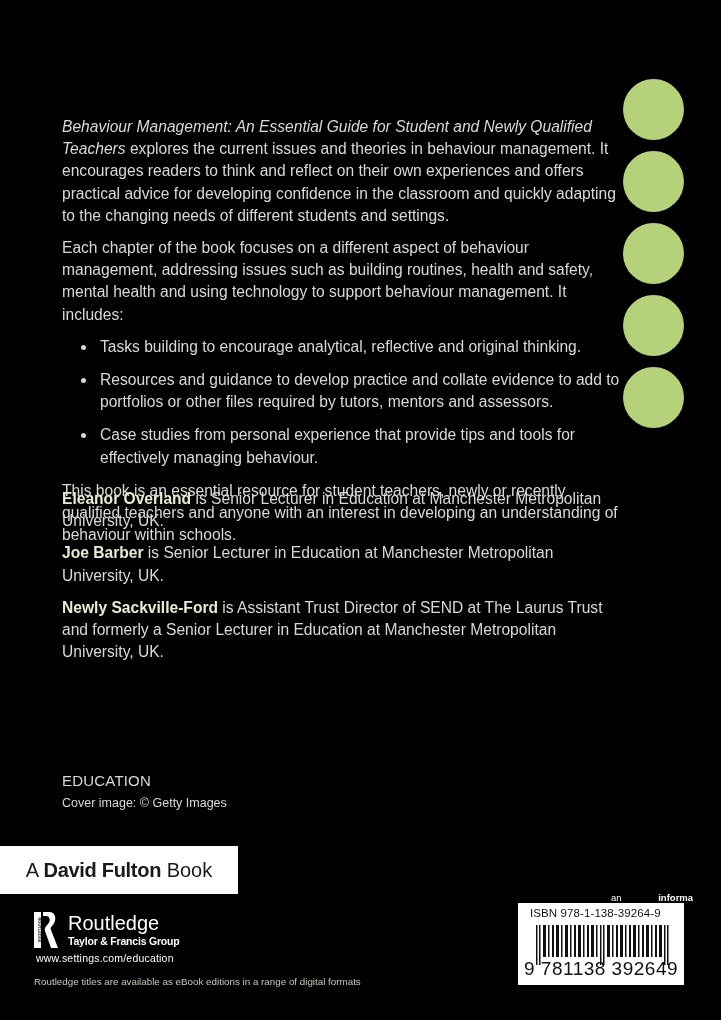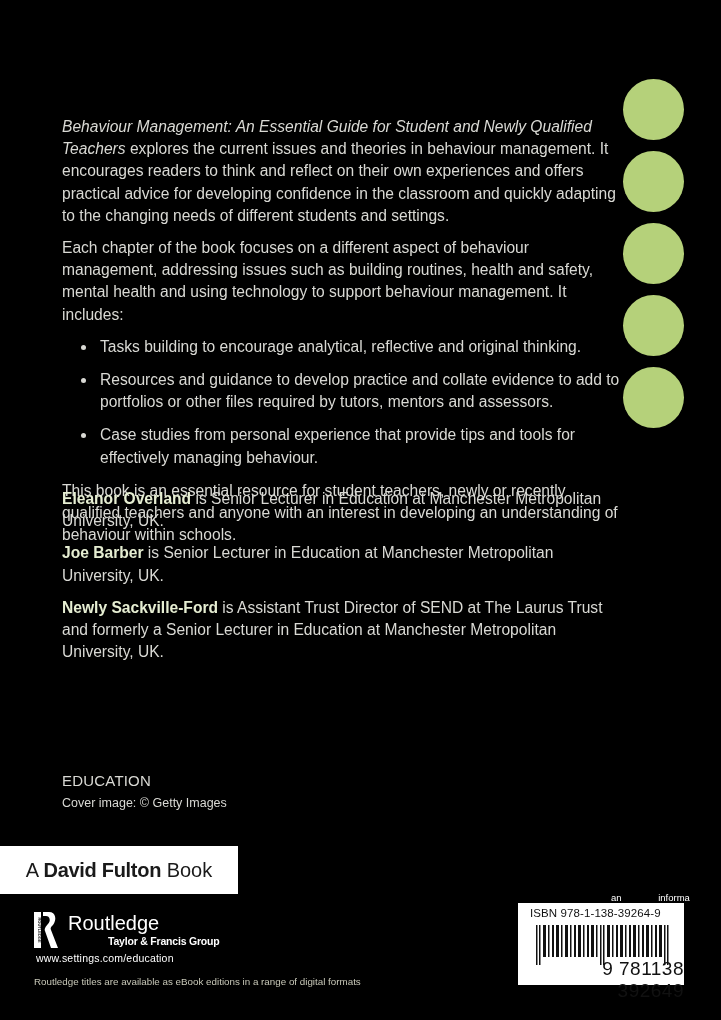--- a/index.html
+++ b/index.html
@@ -47,46 +47,45 @@
     .fulton-box span { font-size: 20px; color: #1a1a1a; }
     .fulton-box .bold { font-weight: bold; letter-spacing: -0.3px; }
     .routledge {
       position: absolute; left: 34px; top: 910px; height: 40px;
       display: flex; align-items: center;
     }
     .r-mark {
       width: 24px; height: 36px; position: relative; margin-right: 10px;
     }
     .r-name { font-size: 20px; color: #ffffff; line-height: 20px; }
-    .r-group { font-size: 10.5px; color: #ffffff; font-weight: bold; margin-top: 2px; letter-spacing: -0.2px; margin-left: 40px; }
+    .r-group { font-size: 10.5px; color: #ffffff; font-weight: bold; margin-top: 2px; letter-spacing: -0.2px; }
     .url {
       position: absolute; left: 36px; top: 952px;
       font-size: 10.5px; color: #ffffff; letter-spacing: 0.2px;
     }
     .ebook {
       position: absolute; left: 34px; top: 976px;
       font-size: 9.8px; color: #c8c8b8;
     }
     .informa {
       position: absolute; left: 611px; top: 892px;
       font-size: 9.5px; color: #ffffff;
     }
-    .informa b { font-weight: normal; padding-left: 34px; }
+    .informa b { font-weight: bold; padding-left: 34px; }
     .barcode-box {
       position: absolute; left: 518px; top: 903px; width: 166px; height: 82px;
       background: #ffffff;
-      text-align: right;
     }
     .isbn-text {
       position: absolute; left: 12px; top: 4px;
       font-size: 11.5px; color: #111111; letter-spacing: 0.1px;
     }
     .barcode-svg { position: absolute; left: 18px; top: 22px; }
     .barcode-digits {
-      position: absolute; left: 14px; top: 55px;
+      position: absolute; left: 6px; top: 55px;
       font-size: 19px; color: #111111; letter-spacing: 0.5px;
     }
   </style>
 </head>
 <body>
 
 <div class="blurb">
   <p><span class="title">Behaviour Management: An Essential Guide for Student and Newly Qualified Teachers</span><span> explores the current issues and theories in behaviour management. It encourages readers to think and reflect on their own experiences and offers practical advice for developing confidence in the classroom and quickly adapting to the changing needs of different students and settings.</span></p>
   <p>Each chapter of the book focuses on a different aspect of behaviour management, addressing issues such as building routines, health and safety, mental health and using technology to support behaviour management. It includes:</p>
   <ul class="bullets">

